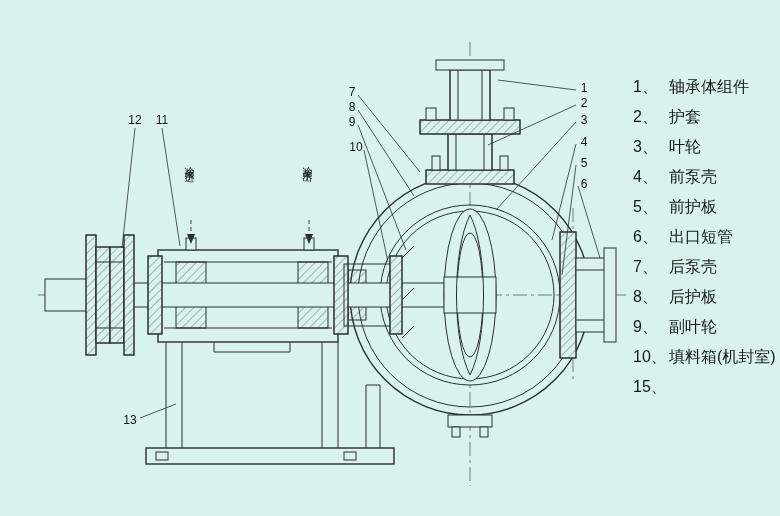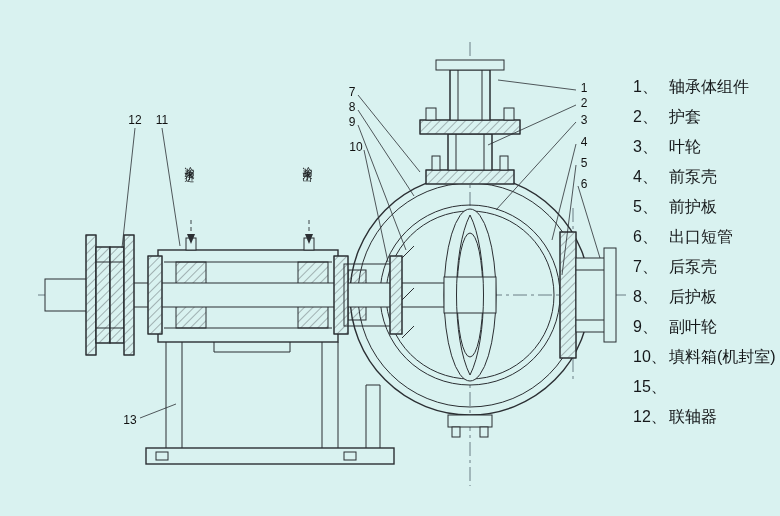--- a/index.html
+++ b/index.html
@@ -223,17 +223,13 @@
     <span class="num">9、</span>
     <span class="lbl">副叶轮</span>
   </div>
   <div class="legend-item">
     <span class="num">10、</span>
     <span class="lbl">填料箱(机封室)</span>
   </div>
   <div class="legend-item">
     <span class="num">15、</span>
   </div>
-  <div class="legend-item">
-    <span class="num">12、</span>
-    <span class="lbl">联轴器</span>
-  </div>
 </div>
 
 </body></html>

